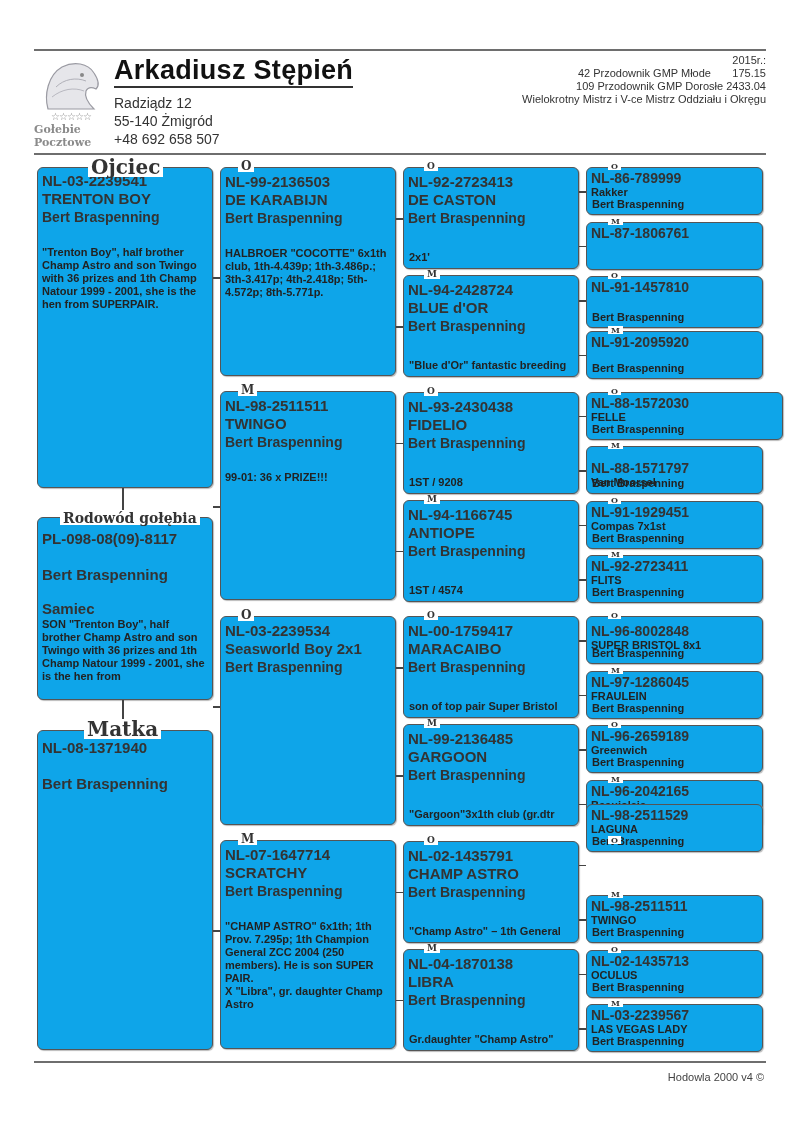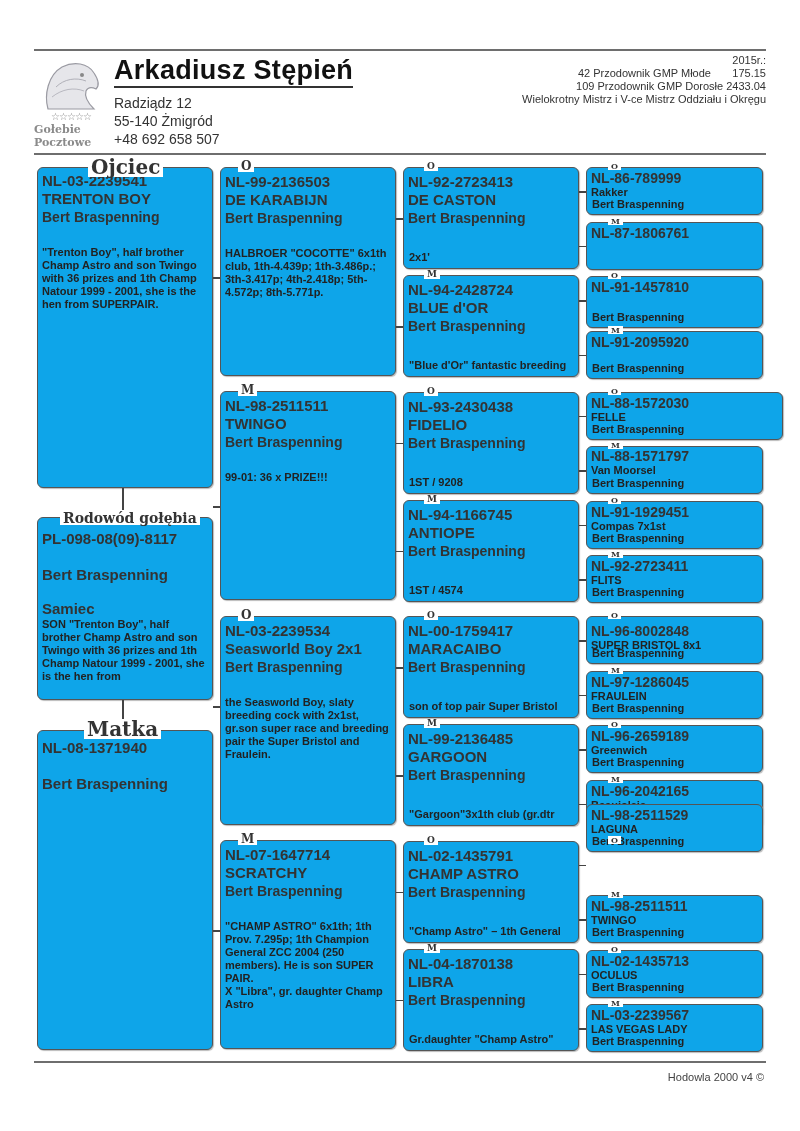--- a/index.html
+++ b/index.html
@@ -118,21 +118,20 @@
     <div class="ring">NL-98-2511511</div>
     <div class="nm">TWINGO</div>
     <div class="own">Bert Braspenning</div>
     <div class="desc" style="margin-top: 20px; white-space: pre-line;">99-01:  36 x PRIZE!!!</div>
   </div>
 <div class="lbl lbl-sm" style="left: 238px; top: 384px;">M</div>
 <div class="box" style="left: 220px; top: 616px; width: 176px; height: 209px; padding-top: 5px;">
     <div class="ring">NL-03-2239534</div>
     <div class="nm">Seasworld Boy 2x1</div>
     <div class="own">Bert Braspenning</div>
-    <div class="desc" style="margin-top: 20px; white-space: pre-line;">the Seasworld Boy, slaty breeding cock with 2x1st, gr.son super race and breeding pair the Super Bristol and Fraulein.</div>
   </div>
 <div class="lbl lbl-sm" style="left: 238px; top: 609px;">O</div>
 <div class="box" style="left: 220px; top: 840px; width: 176px; height: 209px; padding-top: 5px;">
     <div class="ring">NL-07-1647714</div>
     <div class="nm">SCRATCHY</div>
     <div class="own">Bert Braspenning</div>
     <div class="desc" style="margin-top: 20px; white-space: pre-line;">"CHAMP ASTRO" 6x1th; 1th Prov. 7.295p; 1th Champion General ZCC 2004 (250 members). He is son SUPER PAIR.
 X "Libra", gr. daughter Champ Astro</div>
   </div>
 <div class="lbl lbl-sm" style="left: 238px; top: 833px;">M</div>
@@ -232,21 +231,21 @@
   </div>
 <div class="lbl lbl-xs" style="left: 608px; top: 325.5px; font-size: 8px;">M</div>
 <div class="conn" style="left: 579px; top: 354.5px; width: 7px; height: 1.5px;"></div>
 <div class="box" style="left: 586px; top: 391.5px; width: 197px; height: 48px; padding-top: 3px; line-height: 1;">
     <div class="ring4">NL-88-1572030</div>
     <div class="nm4">FELLE</div>
     <div class="own4" style="position: absolute; left: 5px; bottom: 3px;">Bert Braspenning</div>
   </div>
 <div class="lbl lbl-xs" style="left: 608px; top: 386.5px; font-size: 8px;">O</div>
 <div class="conn" style="left: 579px; top: 415.5px; width: 7px; height: 1.5px;"></div>
-<div class="box" style="left: 586px; top: 446px; width: 177px; height: 48px; padding-top: 2px; line-height: 1;">
+<div class="box" style="left: 586px; top: 446px; width: 177px; height: 48px; padding-top: 14px; line-height: 1;">
     <div class="ring4">NL-88-1571797</div>
     <div class="nm4">Van Moorsel</div>
     <div class="own4" style="position: absolute; left: 5px; bottom: 3px;">Bert Braspenning</div>
   </div>
 <div class="lbl lbl-xs" style="left: 608px; top: 441px; font-size: 8px;">M</div>
 <div class="conn" style="left: 579px; top: 470px; width: 7px; height: 1.5px;"></div>
 <div class="box" style="left: 586px; top: 500.5px; width: 177px; height: 48px; padding-top: 3px; line-height: 1;">
     <div class="ring4">NL-91-1929451</div>
     <div class="nm4">Compas 7x1st</div>
     <div class="own4" style="position: absolute; left: 5px; bottom: 3px;">Bert Braspenning</div>

